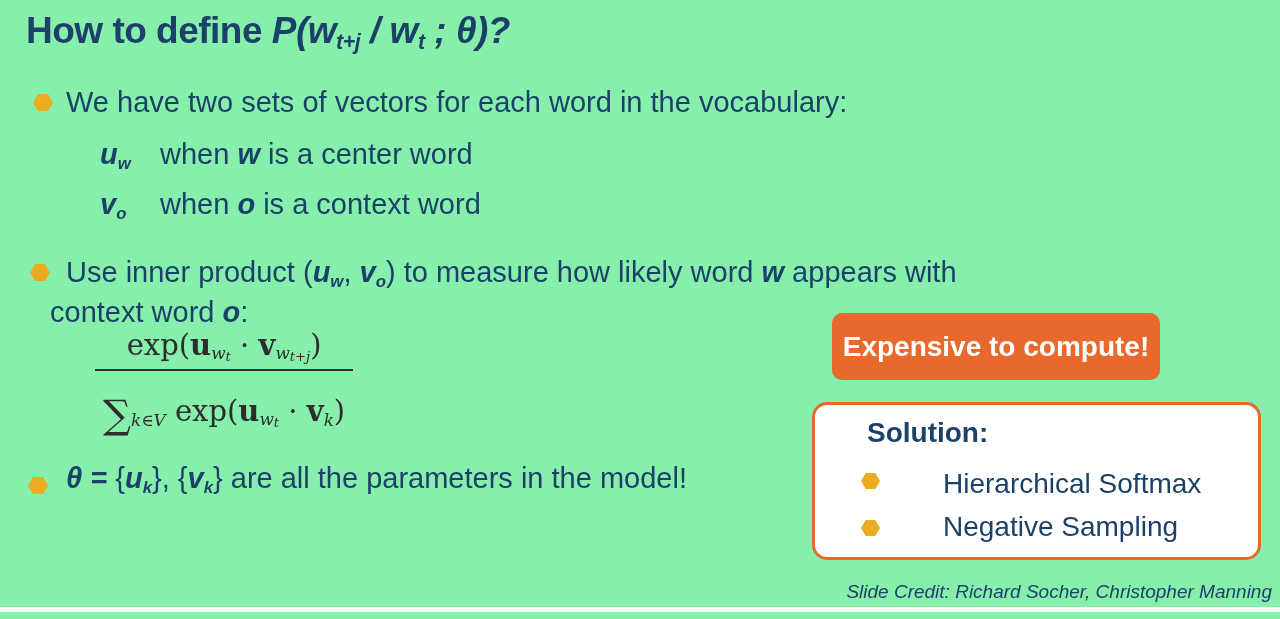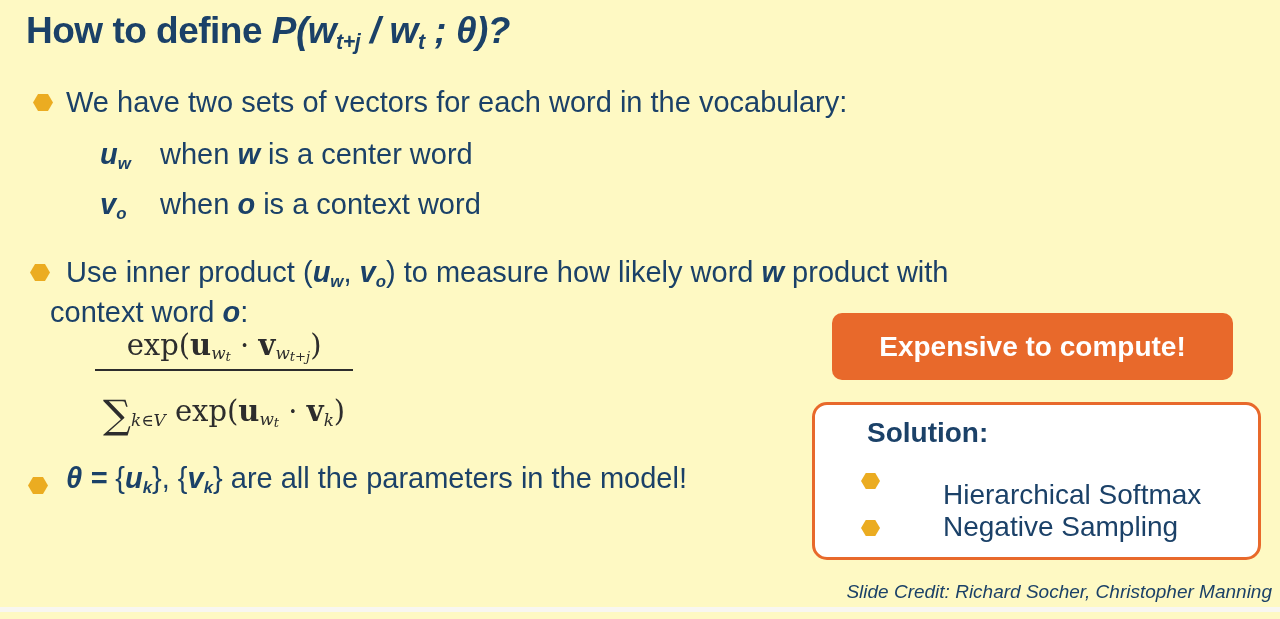--- a/index.html
+++ b/index.html
@@ -1,17 +1,17 @@
 <!DOCTYPE html>
 <html><head>
 <meta charset="utf-8">
 <style>
   html, body { margin:0; padding:0; background:#ffffff; }
   .slide {
-    position:relative; width:1280px; height:619px; background:#fef9c3;
+    position:relative; width:1280px; height:619px; background:#86efac;
     overflow:hidden; font-family:"Liberation Sans","DejaVu Sans",sans-serif;
     color:#1B4168;
   }
 
   
   .title {
     position:absolute; left:26px; top:10px;
     font-size:37px; font-weight:bold; color:#1B4168;
     letter-spacing:-0.5px; white-space:nowrap;
   }
@@ -41,21 +41,21 @@
   .formula .lhs { font-size:31px; margin-right:12px; }
   .formula .it { font-style:italic; }
   .formula .bf { font-weight:bold; }
   .frac { display:inline-flex; flex-direction:column; align-items:center; font-size:29px; }
   .frac .num { padding:0 8px 7px 8px; }
   .frac .den { border-top:2px solid #2D2D2D; padding:21px 8px 0 8px; }
   .sum { font-size:1.35em; vertical-align:-0.18em; }
 
   
   .callout {
-    position:absolute; left:832px; top:313px; width:401px; height:67px;
+    position:absolute; left:832px; top:313px; width:328px; height:67px;
     background:#E8692B; border-radius:10px;
     display:flex; align-items:center; justify-content:center;
     color:#ffffff; font-size:28px; font-weight:bold; white-space:nowrap;
   }
 
   
   .solution-box {
     position:absolute; left:812px; top:402px; width:443px; height:152px;
     border:3px solid #E8692B; border-radius:15px; background:#ffffff;
   }
@@ -85,41 +85,41 @@
   <div class="title"><span>How to define </span><span class="math"><span>P(w</span><sub class="s">t+j</sub><span> / w</span><sub class="s">t</sub><span> ; θ)?</span></span></div>
 
   <span class="hex" style="left:33px; top:94px;"></span>
   <div class="row" style="left:66px; top:86px;"><span>We have two sets of vectors for each word in the vocabulary:</span></div>
 
   <div class="row" style="left:100px; top:138px;"><span class="vargroup"><span class="bi">u</span><sub class="s bi">w</sub></span><span>when </span><span class="bi">w</span><span> is a center word</span></div>
 
   <div class="row" style="left:100px; top:188px;"><span class="vargroup"><span class="bi">v</span><sub class="s bi">o</sub></span><span>when </span><span class="bi">o</span><span> is a context word</span></div>
 
   <span class="hex" style="left:30px; top:264px;"></span>
-  <div class="row" style="left:66px; top:256px;"><span>Use inner product (</span><span class="bi">u</span><sub class="s bi">w</sub><span>, </span><span class="bi">v</span><sub class="s bi">o</sub><span>) to measure how likely word </span><span class="bi">w</span><span> product with</span></div>
+  <div class="row" style="left:66px; top:256px;"><span>Use inner product (</span><span class="bi">u</span><sub class="s bi">w</sub><span>, </span><span class="bi">v</span><sub class="s bi">o</sub><span>) to measure how likely word </span><span class="bi">w</span><span> appears with</span></div>
   <div class="row" style="left:50px; top:296px;"><span>context word </span><span class="bi">o</span><span>:</span></div>
 
   <div class="formula">
     <span class="frac">
       <span class="num"><span>exp(</span><span class="bf">u</span><sub class="s"><span class="it">w</span><sub class="ss it">t</sub></sub><span> · </span><span class="bf">v</span><sub class="s"><span class="it">w</span><sub class="ss it">t+j</sub></sub><span>)</span></span>
       <span class="den"><span class="sum">∑</span><sub class="s it">k∈V</sub><span> exp(</span><span class="bf">u</span><sub class="s"><span class="it">w</span><sub class="ss it">t</sub></sub><span> · </span><span class="bf">v</span><sub class="s it">k</sub><span>)</span></span>
     </span>
   </div>
 
   <span class="hex" style="left:28px; top:477px;"></span>
   <div class="row" style="left:58px; top:462px;margin-left:8px;"><span class="bi">θ</span><span class="bi"> = </span><span>{</span><span class="bi">u</span><sub class="s bi">k</sub><span>}, {</span><span class="bi">v</span><sub class="s bi">k</sub><span>} </span><span>are all the parameters in the model!</span></div>
 
   <div class="callout">
       <span>Expensive to compute!</span>
     </div>
 
   <div class="solution-box">
     <div class="solution-heading">Solution:</div>
     <span class="hex small" style="left:46px; top:68px;"></span>
-    <div class="solution-item" style="left:128px; top:74px;">Hierarchical Softmax</div>
+    <div class="solution-item" style="left:128px; top:63px;">Hierarchical Softmax</div>
     <span class="hex small" style="left:46px; top:115px;"></span>
     <div class="solution-item" style="left:128px; top:106px;">Negative Sampling</div>
   </div>
 
   <div class="credit">Slide Credit: Richard Socher, Christopher Manning</div>
 
   <div class="footer-strip"></div>
 
 </div>
 

